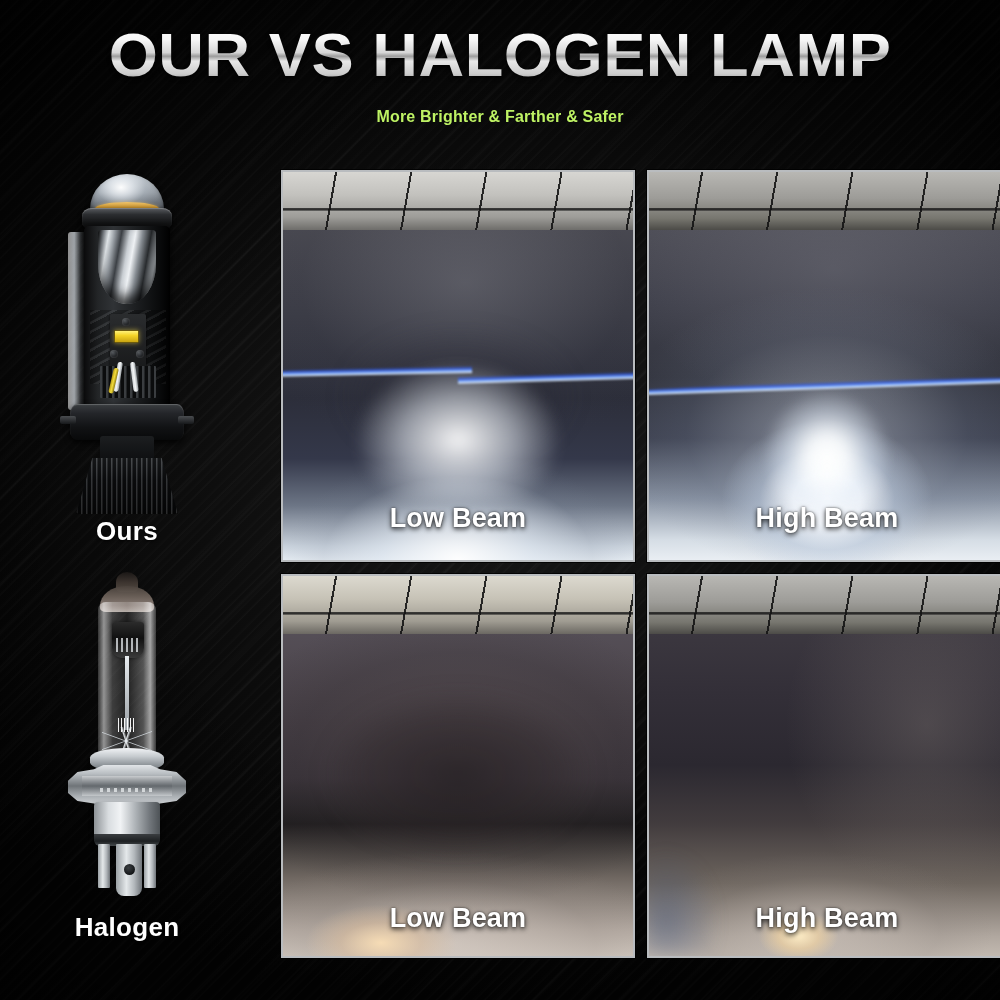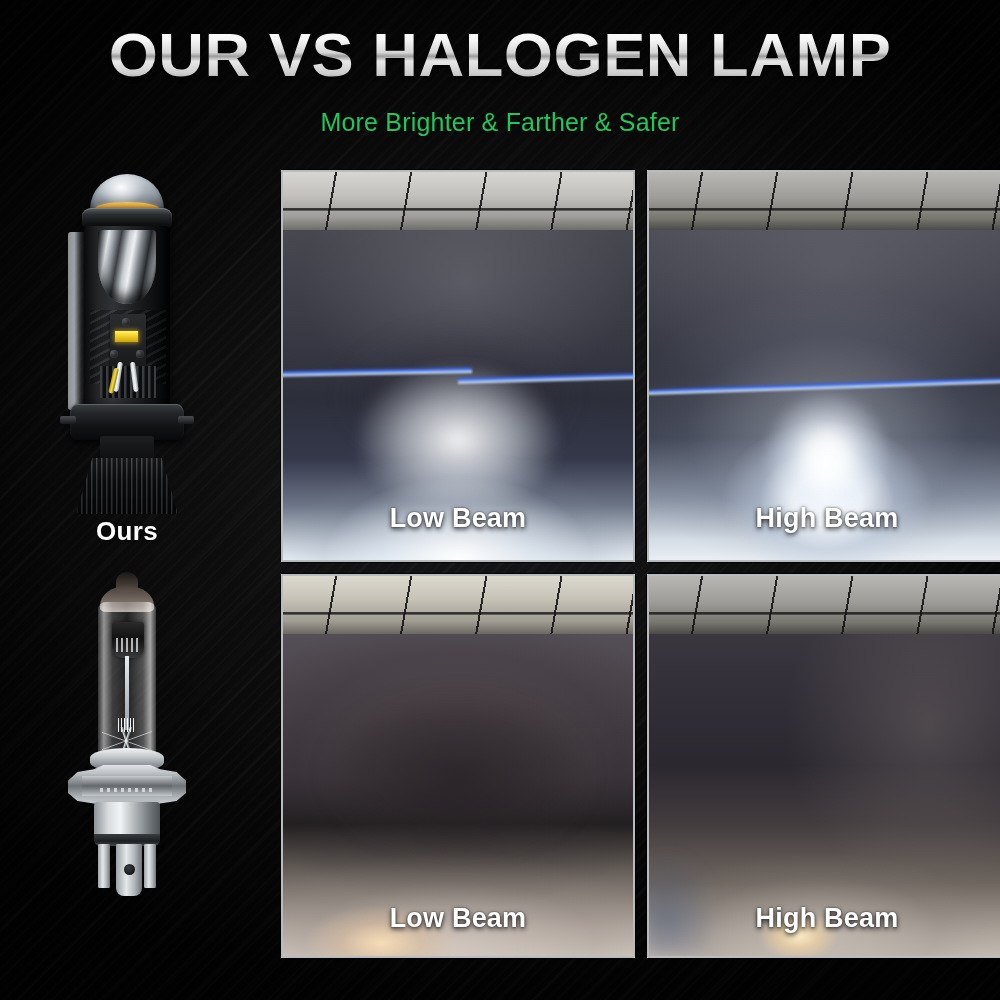--- a/index.html
+++ b/index.html
@@ -78,23 +78,23 @@
     background-clip:text;
     color:transparent;
     -webkit-text-fill-color:transparent;
     transform:scaleX(1.02);
     text-shadow:none;
     filter:drop-shadow(0 2px 2px rgba(0,0,0,.8));
   }
 
   .subtitle{
     margin-top:22px;
-    font-size:25px;
-    color:#22c55e;
-    font-weight:normal;
+    font-size:16px;
+    color:#bef264;
+    font-weight:bold;
     letter-spacing:.2px;
   }
 
   
   .products{
     position:absolute;
     left:12px; top:168px;
     width:230px; height:792px;
   }
   .product{
@@ -526,20 +526,21 @@
           <div class="hal-flange"></div>
           <div class="hal-flange-band"></div>
           <div class="hal-barrel"></div>
           <div class="hal-barrel-ring"></div>
           <div class="hal-term t-left"></div>
           <div class="hal-term t-mid"></div>
           <div class="hal-term t-right"></div>
           <div class="hal-term-hole"></div>
         </div>
       </div>
+      <div class="product-label">Halogen</div>
     </div>
 
   </div>
 
   <div class="grid">
 
     <div class="cell tl">
       <div class="scene">
         <div class="wall led-low"></div>
         <div class="ovalshade"></div>

